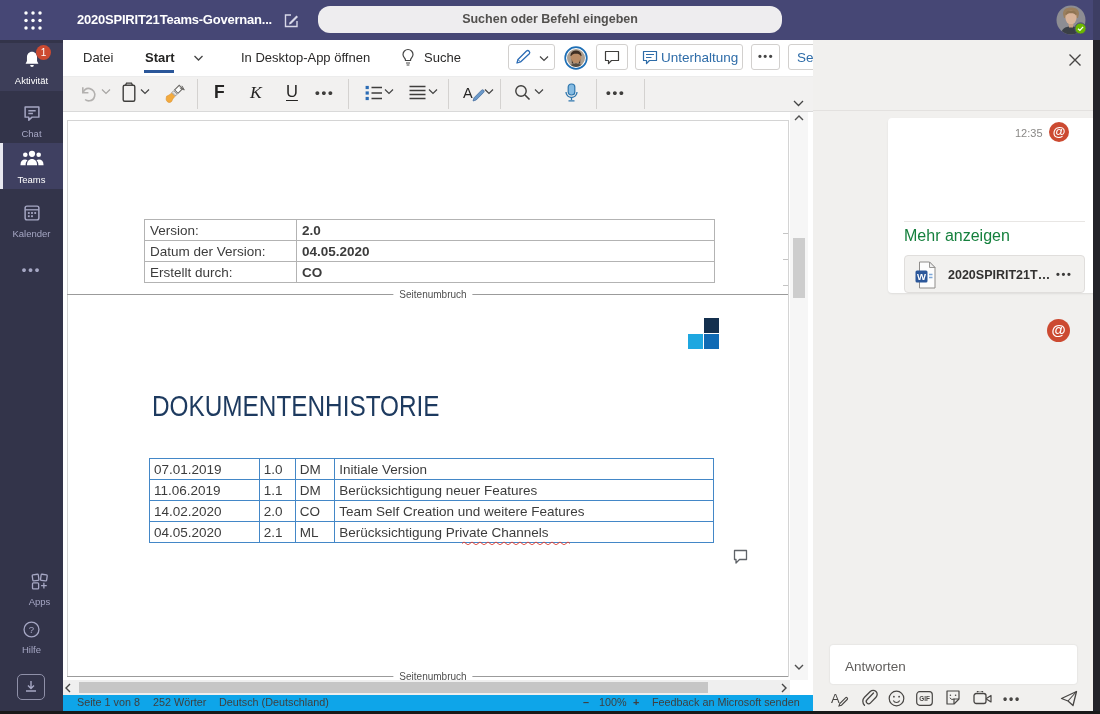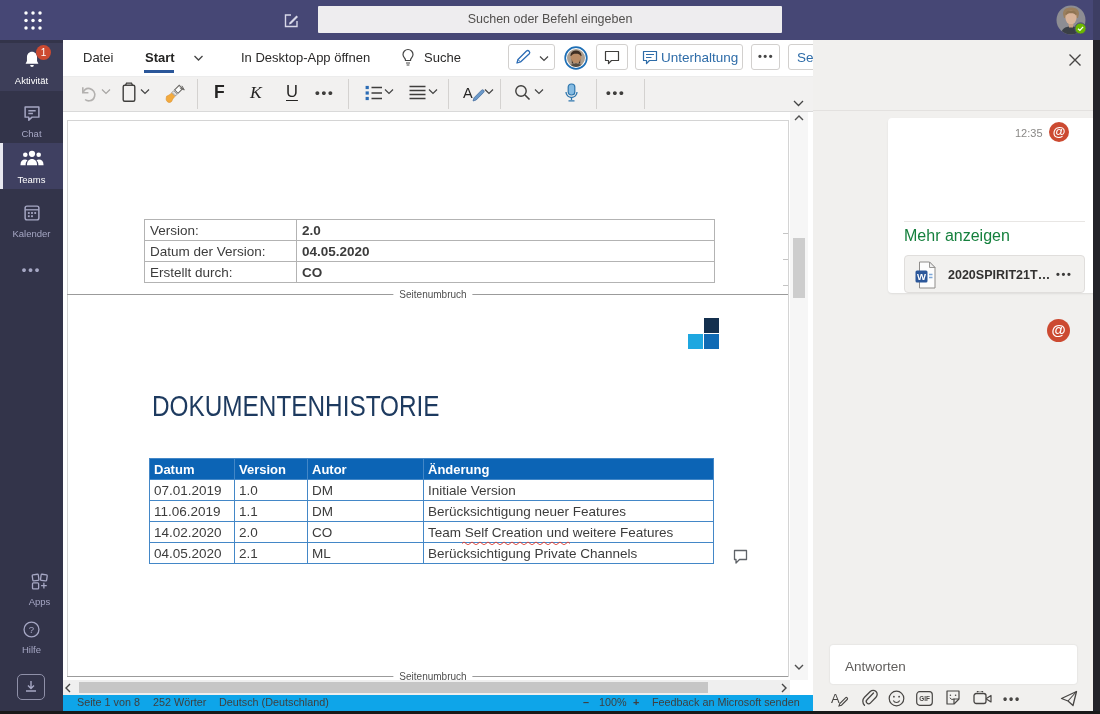--- a/index.html
+++ b/index.html
@@ -2,21 +2,21 @@
 <html><head>
 <meta charset="utf-8">
 <style>
   html,body{margin:0;padding:0;}
   body{width:1100px;height:714px;overflow:hidden;font-family:"Liberation Sans",sans-serif;}
   .abs{position:absolute;}
   #stage{position:relative;width:1100px;height:714px;background:#fff;overflow:hidden;}
   
   #topbar{left:0;top:0;width:1100px;height:40px;background:#464775;}
   #title{left:77px;top:0;height:40px;line-height:40px;color:#fff;font-weight:bold;font-size:13px;letter-spacing:-0.22px;}
-  #searchbox{left:318px;top:6px;width:464px;height:27px;background:#eeedef;border-radius:1px;}
+  #searchbox{left:318px;top:6px;width:464px;height:27px;background:#eeedef;border-radius:12px;font-weight:bold;}
   #searchbox span{display:block;text-align:center;line-height:27px;color:#52504e;font-size:12.5px;}
   
   #rail{left:0;top:40px;width:63px;height:674px;background:#33344a;}
   .tile{position:absolute;left:0;width:63px;text-align:center;color:#a6a7c4;}
   .tile .lbl{font-size:9.5px;display:block;}
   
   #ribbon1{left:63px;top:40px;width:750px;height:36px;background:#fff;border-bottom:1px solid #ececec;}
   #ribbon2{left:63px;top:77px;width:750px;height:34px;background:#f2f1f0;border-bottom:1px solid #d9d9d9;}
   .r1txt{position:absolute;top:41px;height:36px;line-height:34px;font-size:13px;color:#2b2a29;}
   .rbtn{position:absolute;top:44px;height:26px;border:1px solid #d2d0ce;border-radius:3px;background:#fff;box-sizing:border-box;}
@@ -87,26 +87,20 @@
   <div class="pbl" style="left:433px;top:289px;">Seitenumbruch</div>
   
   <div class="abs" style="left:704px;top:318px;width:15px;height:15px;background:#14304e;"></div>
   <div class="abs" style="left:688px;top:334px;width:15px;height:15px;background:#1ea7e0;"></div>
   <div class="abs" style="left:704px;top:334px;width:15px;height:15px;background:#0f6ab4;"></div>
   
   <div id="h1">DOKUMENTENHISTORIE</div>
   
   <table id="t2">
     <tbody>
-        <tr>
-          <th style="width:80px;">Datum</th>
-          <th style="width:68px;">Version</th>
-          <th style="width:111px;">Autor</th>
-          <th>Änderung</th>
-        </tr>
     <tr>
           <td>07.01.2019</td>
           <td>1.0</td>
           <td>DM</td>
           <td>Initiale Version</td>
         </tr>
     <tr>
           <td>11.06.2019</td>
           <td>1.1</td>
           <td>DM</td>
@@ -163,20 +157,21 @@
     <span style="left:90px;">252 Wörter</span>
     <span style="left:156px;">Deutsch (Deutschland)</span>
     <span style="left:520px;font-weight:bold;">–</span>
     <span style="left:536px;">100%</span>
     <span style="left:570px;font-weight:bold;">+</span>
     <span style="left:589px;">Feedback an Microsoft senden</span>
   </div>
 
   
   <div class="abs" id="topbar"></div>
+  <div class="abs" id="title">2020SPIRIT21Teams-Governan...</div>
   <div class="abs" id="searchbox">
       <span>Suchen oder Befehl eingeben</span>
     </div>
   
   <svg class="abs" style="left:23px;top:10px;" width="20" height="21" viewBox="0 0 20 21">
       <g fill="#fff">
         <circle cx="3" cy="3" r="1.75"></circle>
         <circle cx="10" cy="3" r="1.75"></circle>
         <circle cx="17" cy="3" r="1.75"></circle>
         <circle cx="3" cy="10.5" r="1.75"></circle>

